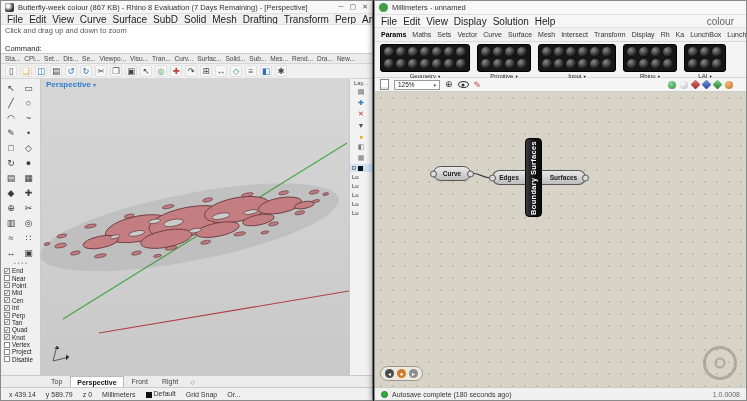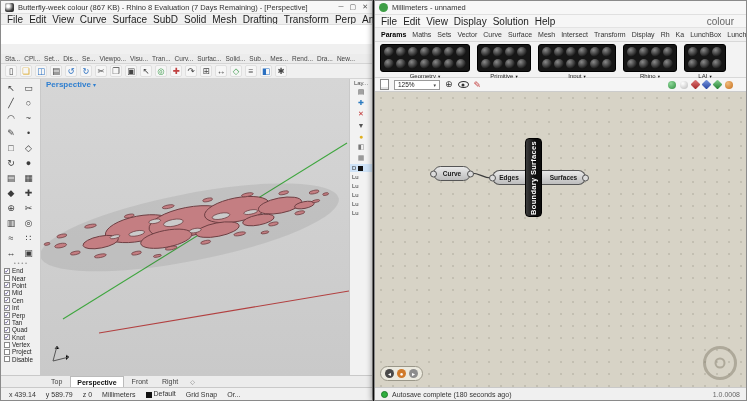--- a/index.html
+++ b/index.html
@@ -135,20 +135,24 @@
     <span>Drafting</span>
     <span>Transform</span>
     <span>Perp</span>
     <span>Analyze</span>
     <span>Render</span>
     <span>Window</span>
     <span>Help</span>
   </div>
 
   <div class="cmdhist">
+    <div class="l2">Click and drag up and down to zoom</div>
+  </div>
+  <div class="cmdline">
+    <span>Command:</span>
   </div>
 
   <div class="tabstrip">
     <span>Sta...</span>
     <span>CPl...</span>
     <span>Set...</span>
     <span>Dis...</span>
     <span>Se...</span>
     <span>Viewpo...</span>
     <span>Visu...</span>

